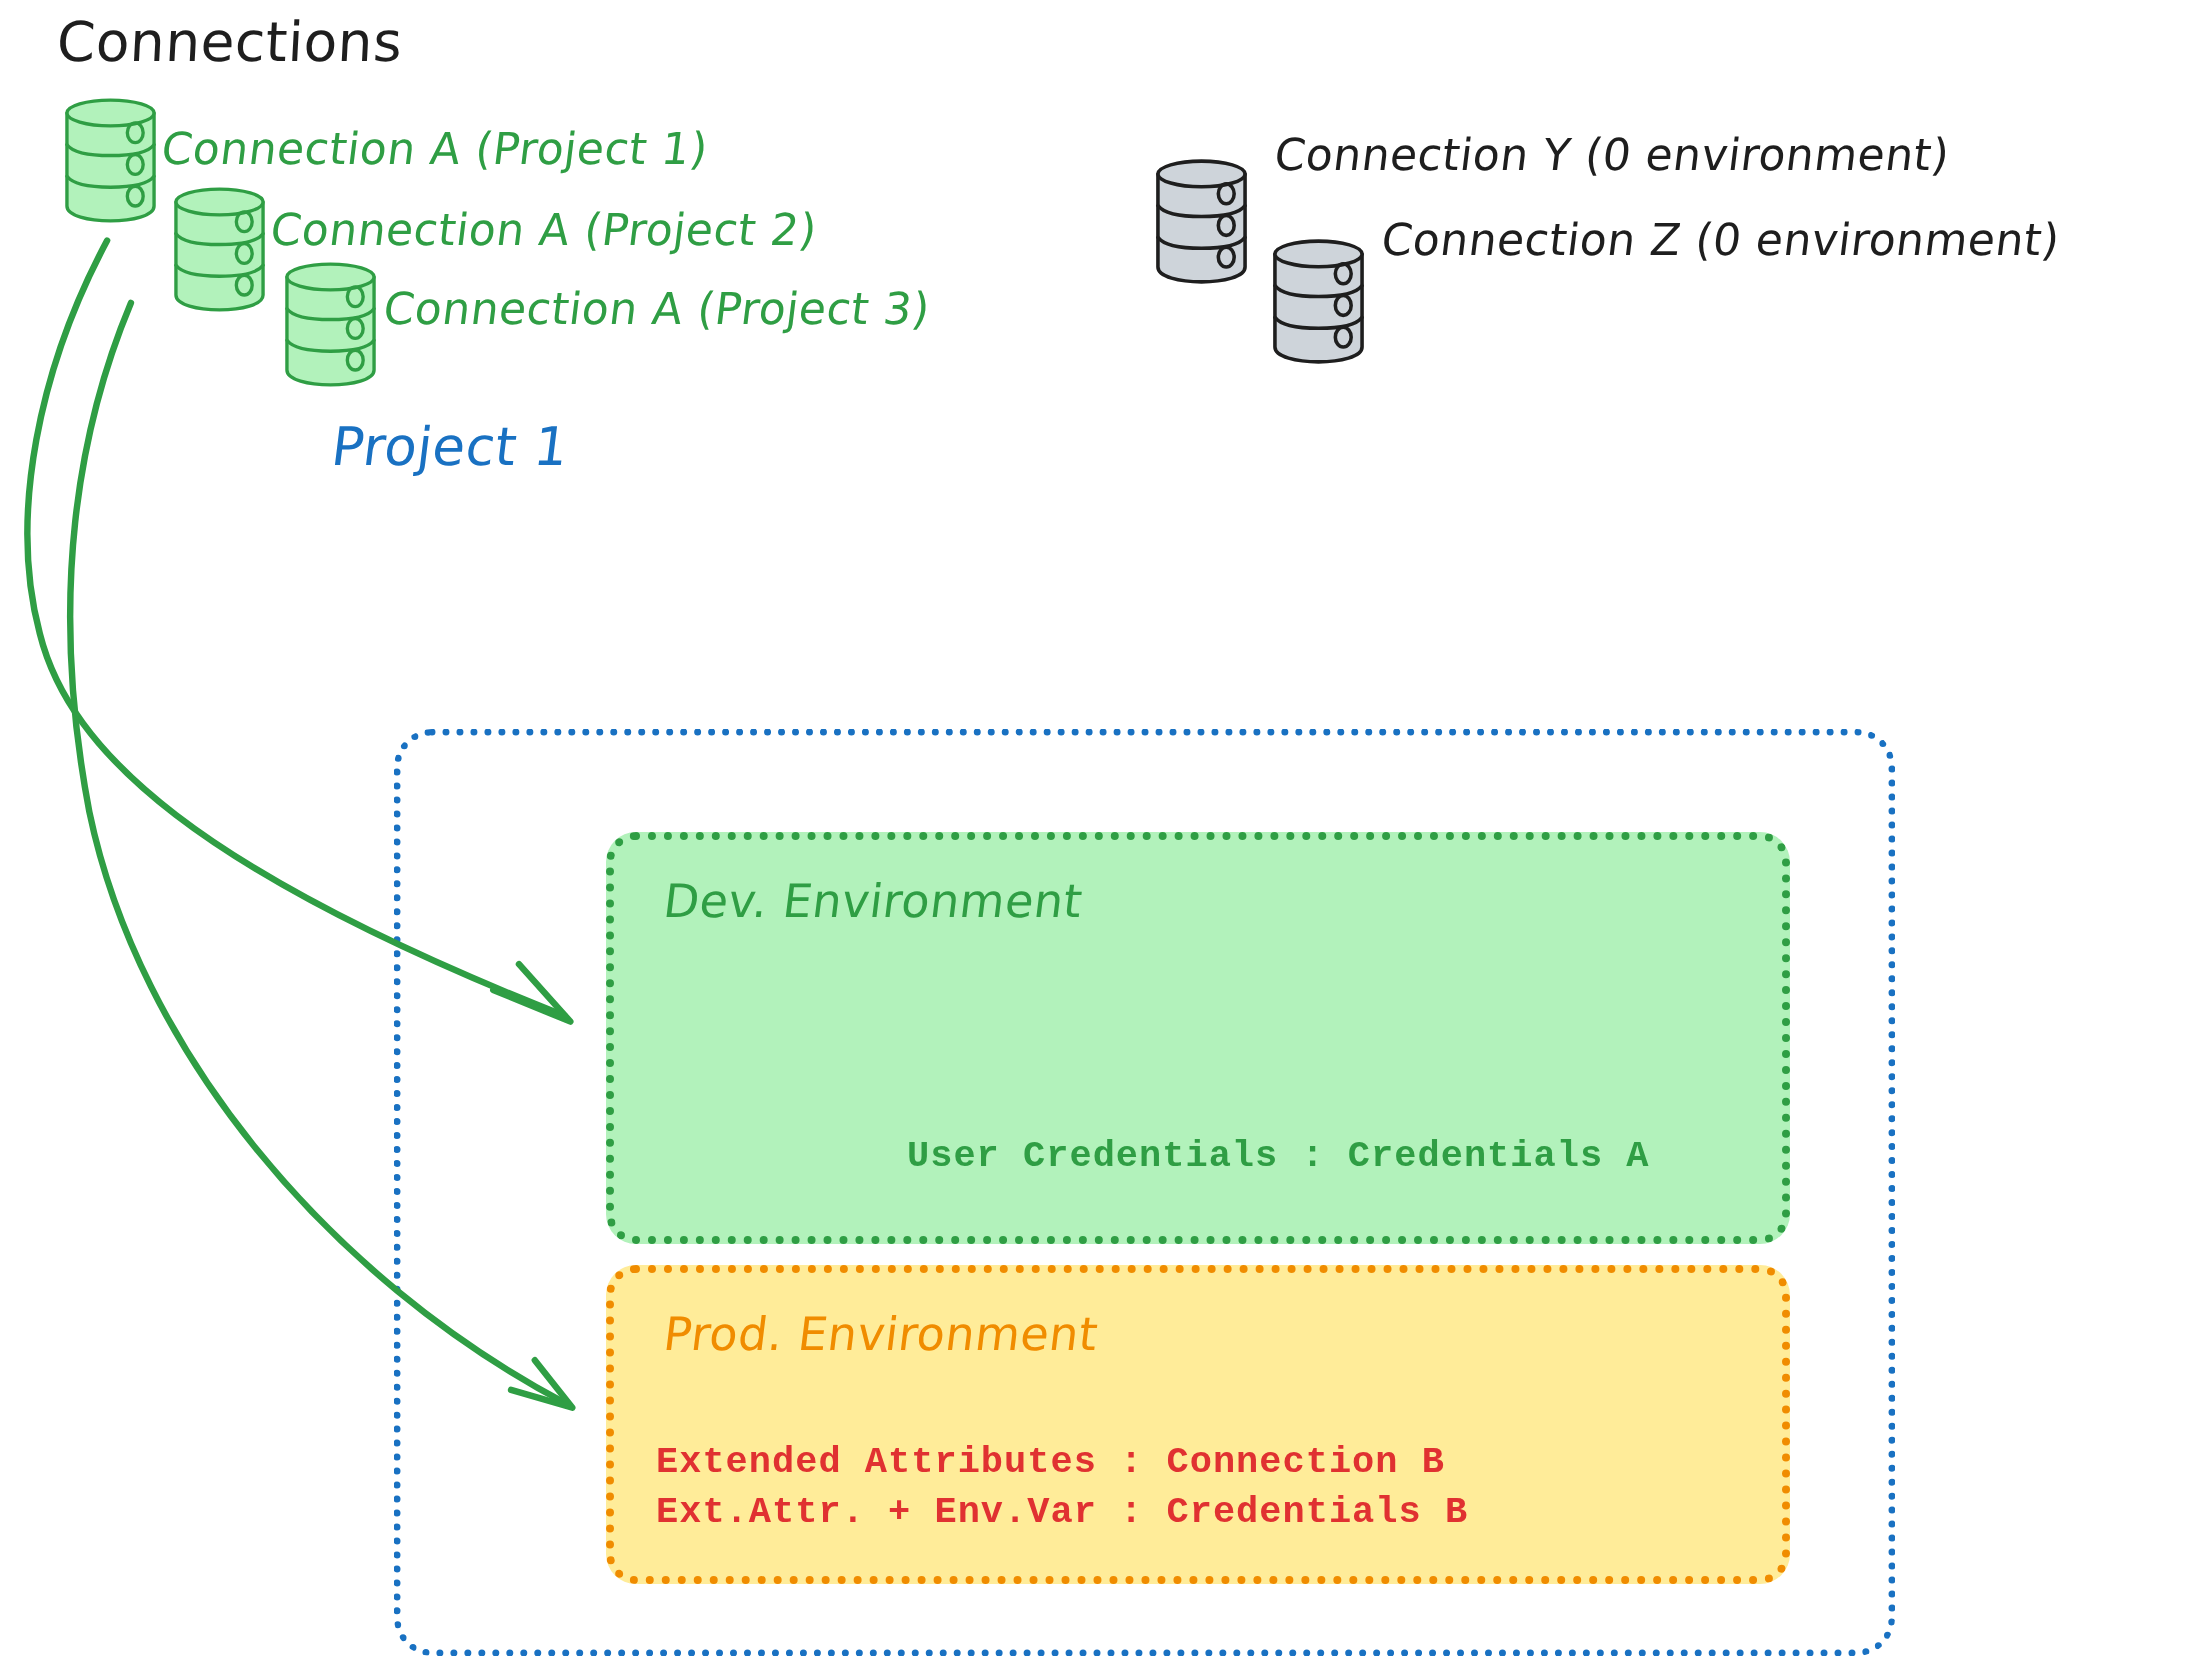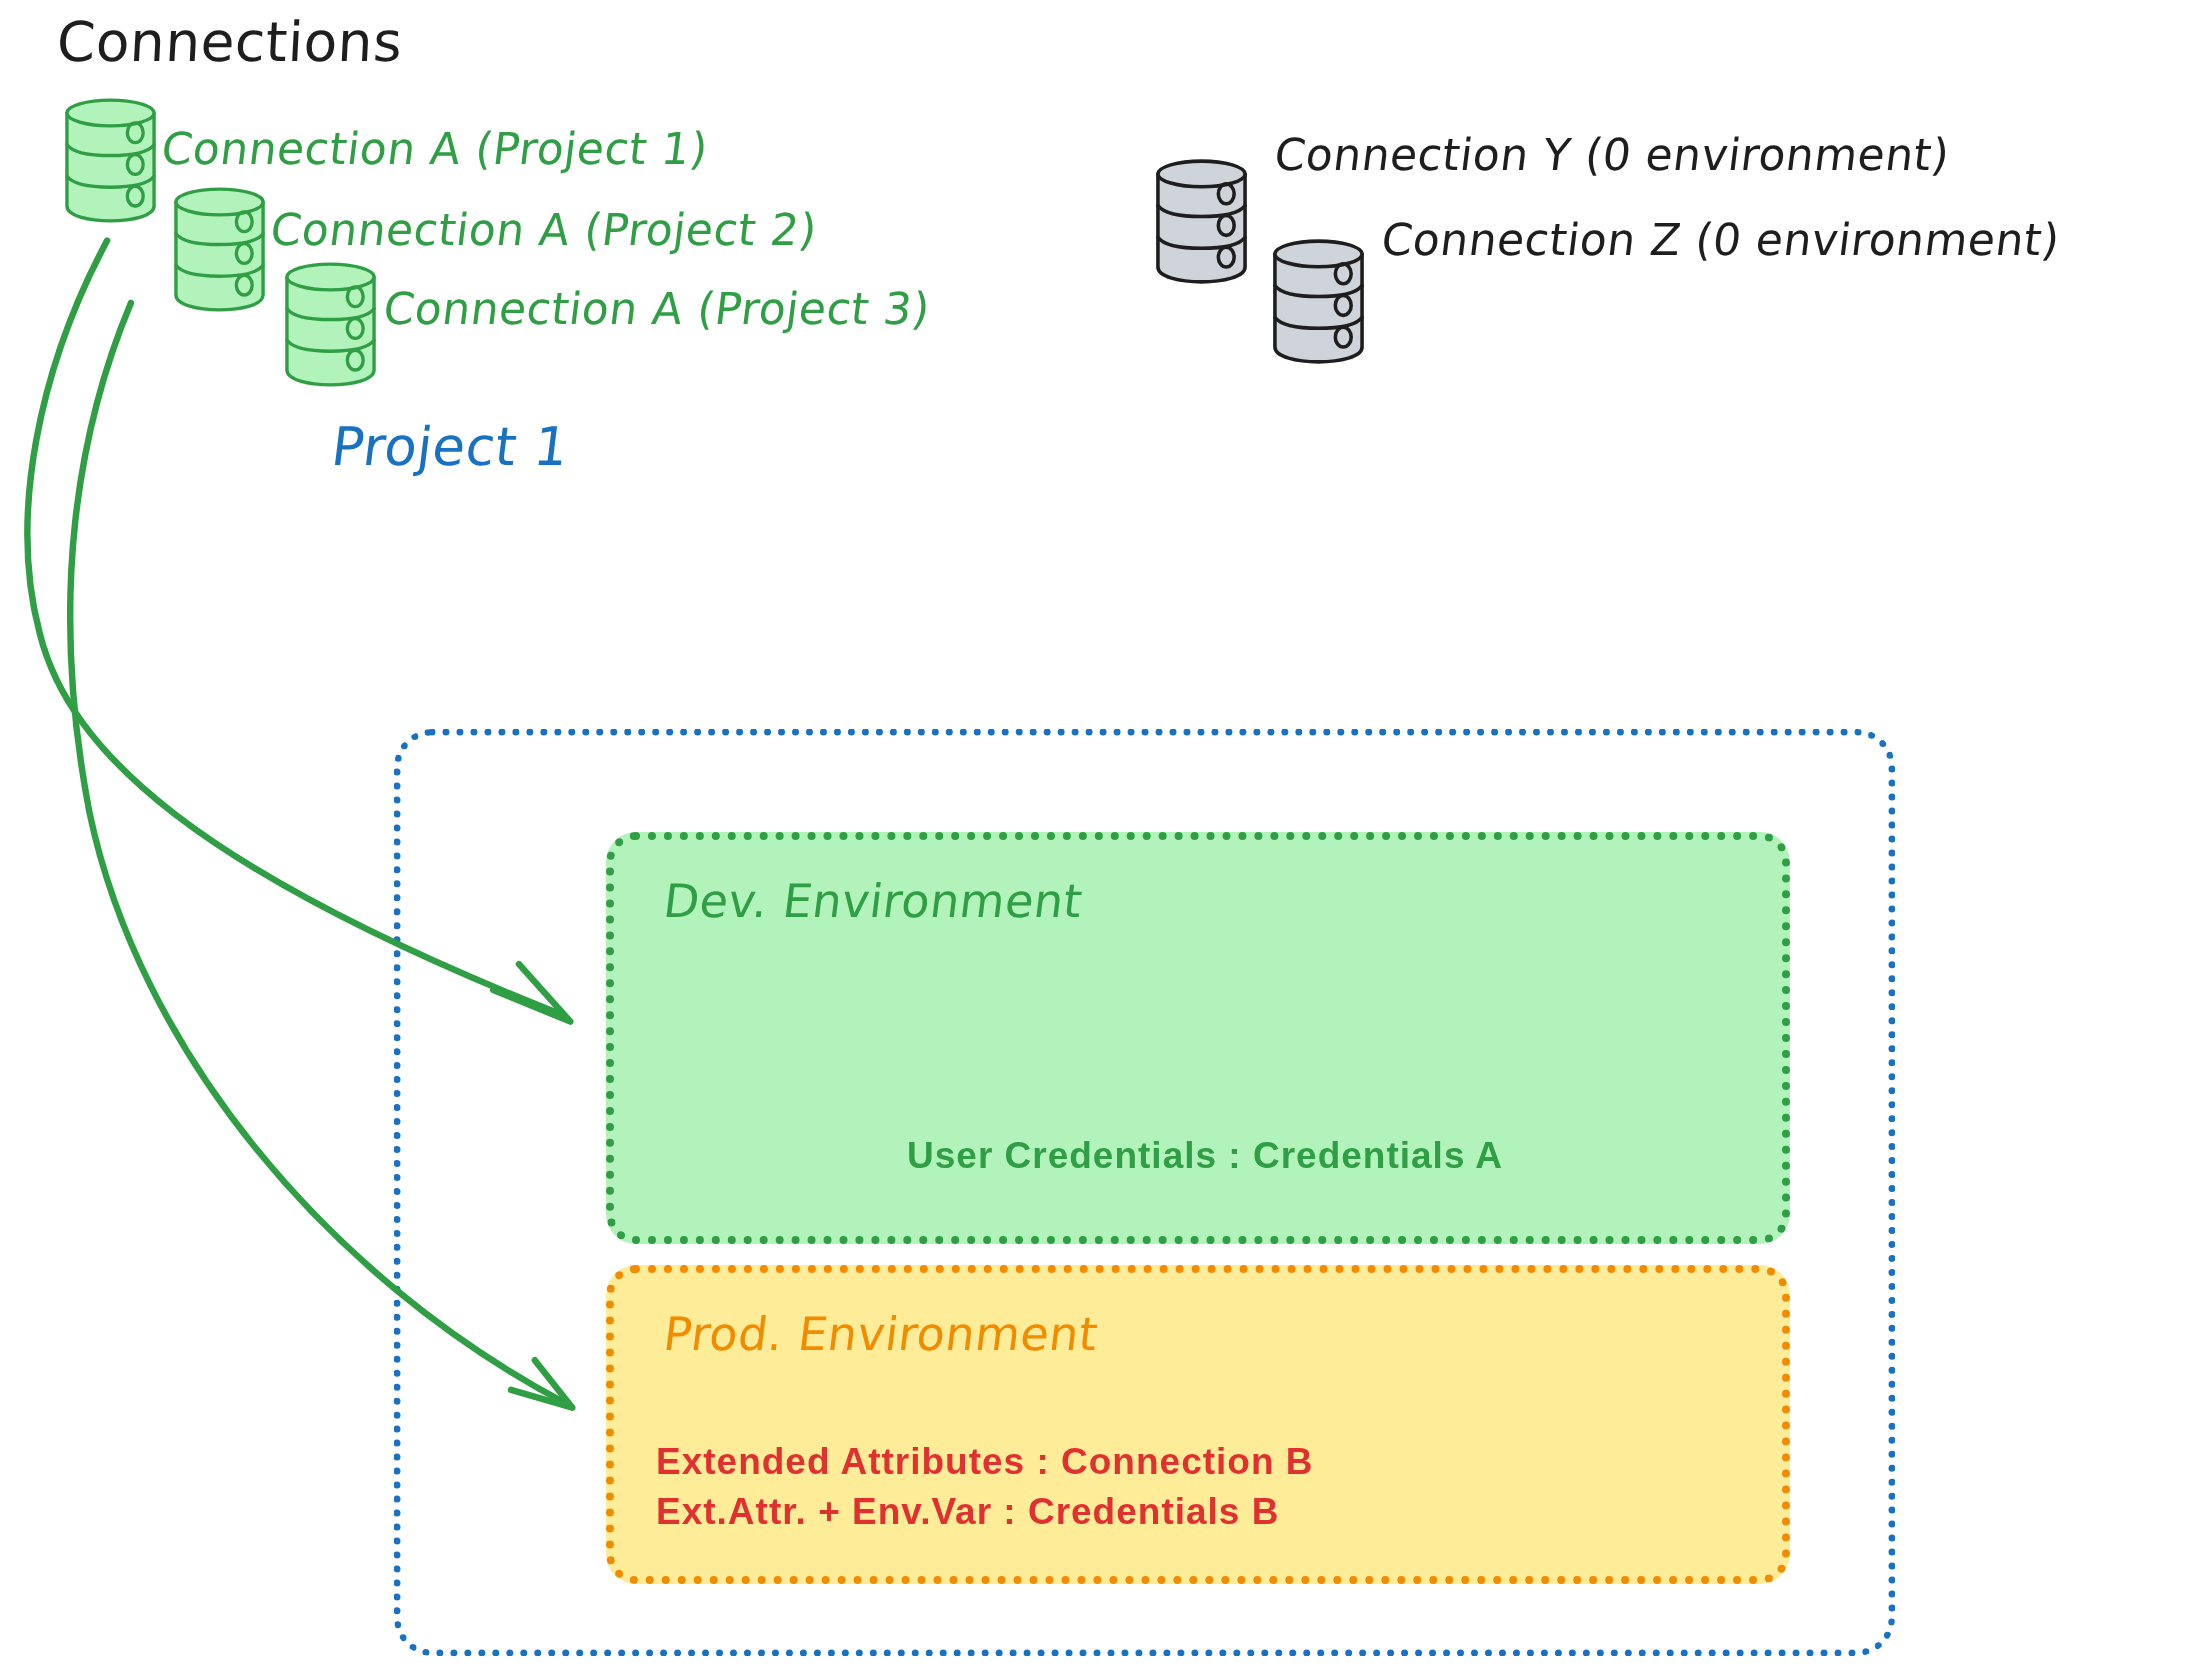--- a/index.html
+++ b/index.html
@@ -21,21 +21,21 @@
   .abs { position: absolute; }
 
   
   .hand {
     font-family: "DejaVu Sans", sans-serif;
     font-weight: 400;
     white-space: nowrap;
     letter-spacing: 0.5px;
   }
   .mono {
-    font-family: Liberation Sans, sans-serif;
+    font-family: Liberation Mono, monospace;
     white-space: nowrap;
     font-weight: 700;
   }
 
   #title-connections {
     left: 57px;
     top: 10px;
     font-size: 55px;
     color: #1e1e1e;
     transform: skewX(-3deg);

